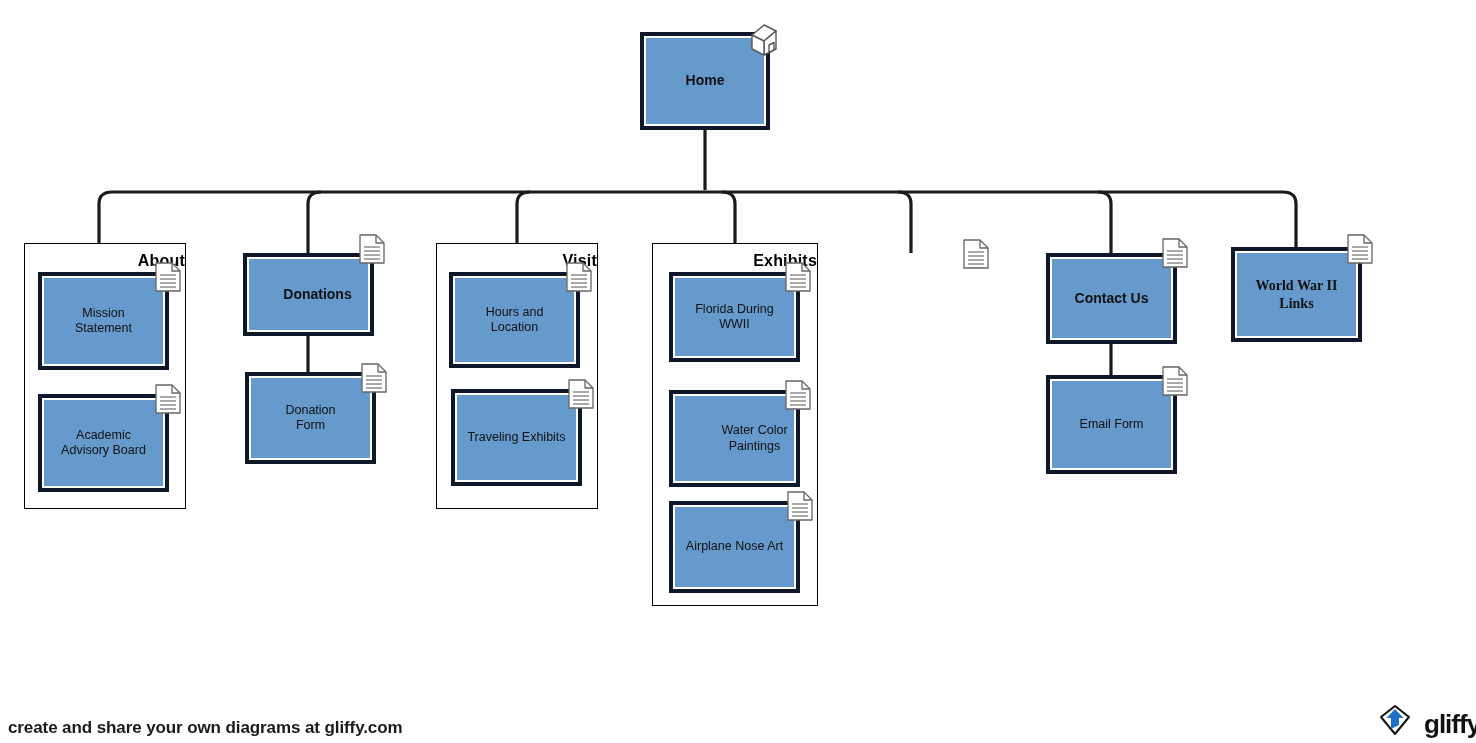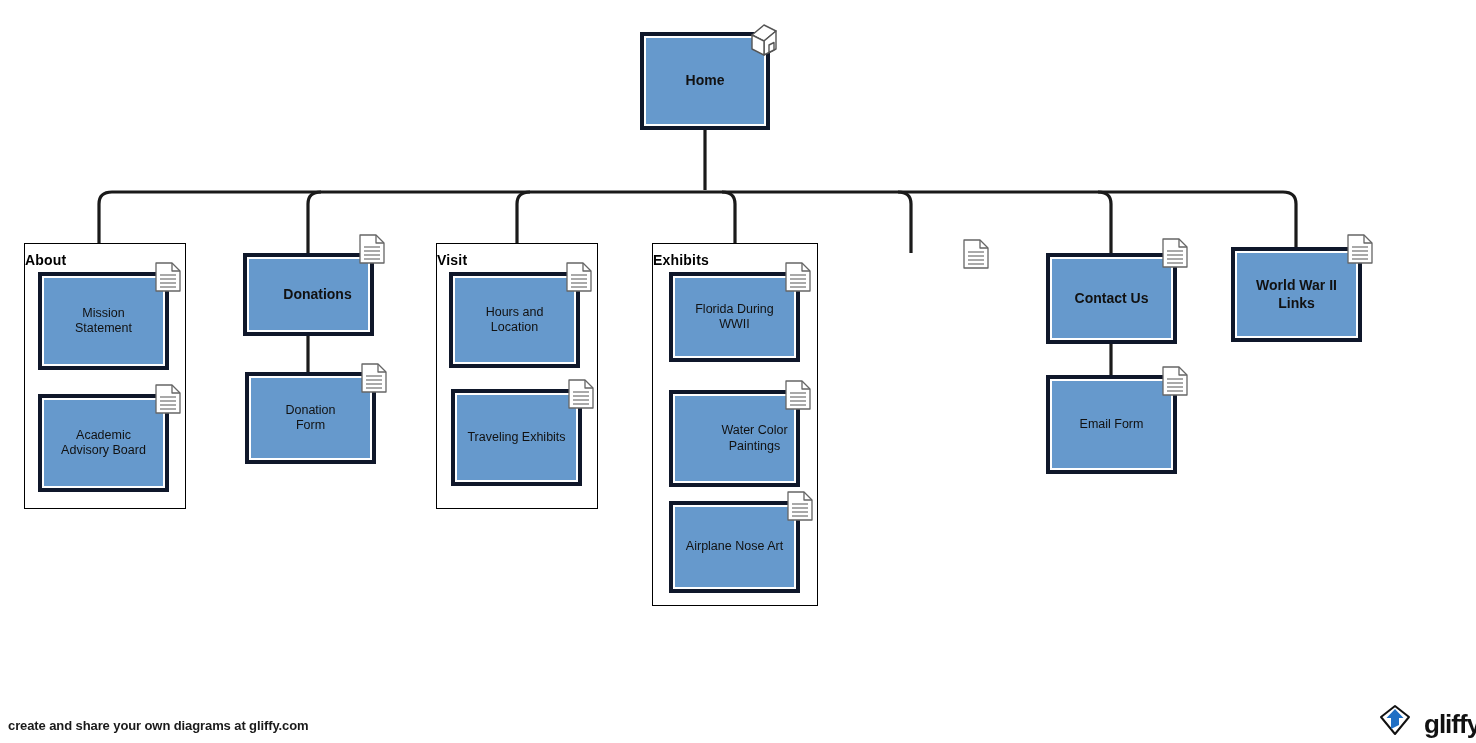--- a/index.html
+++ b/index.html
@@ -33,22 +33,22 @@
     position: absolute;
     background: #ffffff;
     border: 1.5px solid #000000;
     box-sizing: border-box;
   }
   .group-title {
     position: absolute;
     left: 0;
     right: 0;
     top: 8px;
-    text-align: left;
-    font-size: 14px;
+    text-align: right;
+    font-size: 16px;
     font-weight: bold;
     color: #000000;
     letter-spacing: 0.2px;
   }
 
   
   .node {
     position: absolute;
     box-sizing: border-box;
     background: #6699cc;
@@ -85,21 +85,21 @@
     position: absolute;
     width: 40px;
     height: 38px;
   }
 
   
   #footer-text {
     position: absolute;
     left: 8px;
     top: 718px;
-    font-size: 13px;
+    font-size: 17px;
     font-weight: bold;
     color: #1a1a1a;
     letter-spacing: -0.1px;
   }
   #gliffy-logo {
     position: absolute;
     left: 1378px;
     top: 703px;
     display: flex;
     align-items: flex-end;
@@ -316,21 +316,21 @@
     <path d="M1,1 L17,1 L25,9 L25,29 L1,29 Z" fill="#ffffff" stroke="#666666" stroke-width="1.3" stroke-linejoin="round"></path>
     <path d="M17,1 L17,9 L25,9" fill="none" stroke="#666666" stroke-width="1.3" stroke-linejoin="round"></path>
     <g stroke="#7a7a7a" stroke-width="1.3">
         <line x1="5" y1="13" x2="21" y2="13"></line>
         <line x1="5" y1="17" x2="21" y2="17"></line>
         <line x1="5" y1="21" x2="21" y2="21"></line>
         <line x1="5" y1="25" x2="21" y2="25"></line>
       </g>
   </svg>
 
-  <div class="node bold" style="left:1231px; top:247px; width:131px; height:95px;">
+  <div class="node bold" style="left:1231px; top:247px; width:131px; height:95px;font-family:Liberation Serif, serif;">
     <span class="label">World War II
 Links</span>
   </div>
   <svg class="doc-icon" style="left:1347px; top:234px;" viewBox="0 0 26 30">
     <path d="M1,1 L17,1 L25,9 L25,29 L1,29 Z" fill="#ffffff" stroke="#666666" stroke-width="1.3" stroke-linejoin="round"></path>
     <path d="M17,1 L17,9 L25,9" fill="none" stroke="#666666" stroke-width="1.3" stroke-linejoin="round"></path>
     <g stroke="#7a7a7a" stroke-width="1.3">
         <line x1="5" y1="13" x2="21" y2="13"></line>
         <line x1="5" y1="17" x2="21" y2="17"></line>
         <line x1="5" y1="21" x2="21" y2="21"></line>

